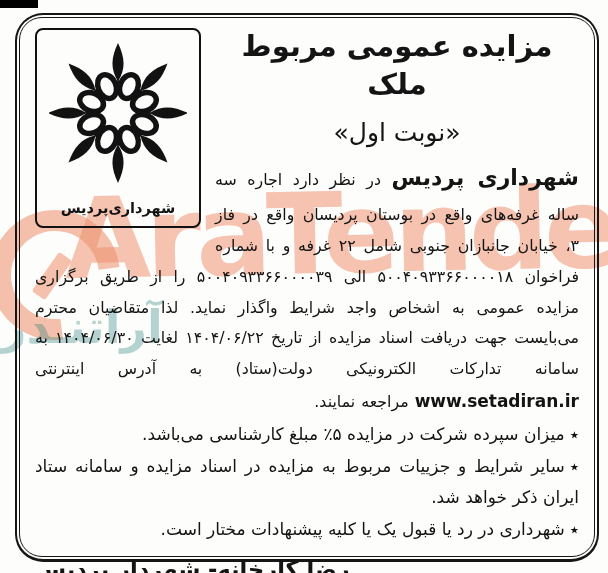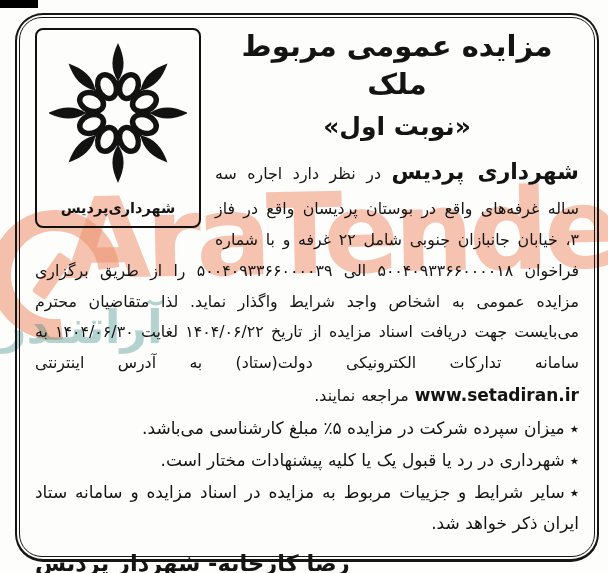--- a/index.html
+++ b/index.html
@@ -54,21 +54,21 @@
     border:2.5px solid #111; border-radius:8px;
     margin:2px 14px 6px 0;
     display:flex; flex-direction:column; align-items:center; justify-content:space-between;
     padding:10px 4px 10px 4px;
     background:transparent;
   }
   .logo-box svg { display:block; }
   .logo-label { font-size:14.5px; font-weight:bold; letter-spacing:0; white-space:nowrap; }
   
   .title    { text-align:center; font-size:29px; font-weight:bold; line-height:1.3; margin-top:2px; }
-  .subtitle { text-align:center; font-size:25px; font-weight:bold; margin:9px 0 10px 0; }
+  .subtitle { text-align:center; font-size:25px; font-weight:normal; margin:15px 0 10px 0; }
   
   .body-par {
     font-size:15.8px; line-height:1.95; text-align:justify;
     word-spacing:1px;
   }
   .body-par .b { font-weight:bold; font-size:22px; }
   .body-par .url { font-weight:bold; font-size:17px; direction:ltr; unicode-bidi:embed; }
   .bullet-row { font-size:17px; line-height:1.82; text-align:justify; margin-top:1px; }
   .bullet-row .marker { font-weight:bold; margin-left:5px; }
   .signature { text-align:left; font-size:22.5px; font-weight:bold; margin-top:11px; letter-spacing:0; }
@@ -132,20 +132,20 @@
         </span>
         <div class="logo-label">شهرداری‌پردیس</div>
       </div>
 
       <div class="title">مزایده عمومی مربوط ملک</div>
       <div class="subtitle">«نوبت اول»</div>
 
       <p class="body-par"><span class="b">شهرداری پردیس</span><span> در نظر دارد اجاره سه ساله غرفه‌های واقع در بوستان پردیسان واقع در فاز ۳، خیابان جانبازان جنوبی شامل ۲۲ غرفه و با شماره فراخوان ۵۰۰۴۰۹۳۳۶۶۰۰۰۰۱۸ الی ۵۰۰۴۰۹۳۳۶۶۰۰۰۰۳۹ را از طریق برگزاری مزایده عمومی به اشخاص واجد شرایط واگذار نماید. لذا متقاضیان محترم می‌بایست جهت دریافت اسناد مزایده از تاریخ ۱۴۰۴/۰۶/۲۲ لغایت ۱۴۰۴/۰۶/۳۰ به سامانه تدارکات الکترونیکی دولت(ستاد) به آدرس اینترنتی </span><span class="url">www.setadiran.ir</span><span> مراجعه نمایند.</span></p>
 
       <div class="bullet-row"><span class="marker">٭</span><span>میزان سپرده شرکت در مزایده ۵٪ مبلغ کارشناسی می‌باشد.</span></div>
+      <div class="bullet-row"><span class="marker">٭</span><span>سایر شرایط و جزییات مربوط به مزایده در اسناد مزایده و سامانه ستاد ایران ذکر خواهد شد.</span></div>
       <div class="bullet-row"><span class="marker">٭</span><span>شهرداری در رد یا قبول یک یا کلیه پیشنهادات مختار است.</span></div>
-      <div class="bullet-row"><span class="marker">٭</span><span>سایر شرایط و جزییات مربوط به مزایده در اسناد مزایده و سامانه ستاد ایران ذکر خواهد شد.</span></div>
 
       <div class="signature">رضا کارخانه- شهردار پردیس</div>
 
     </div>
   </div>
 </div>
 
 </body></html>

